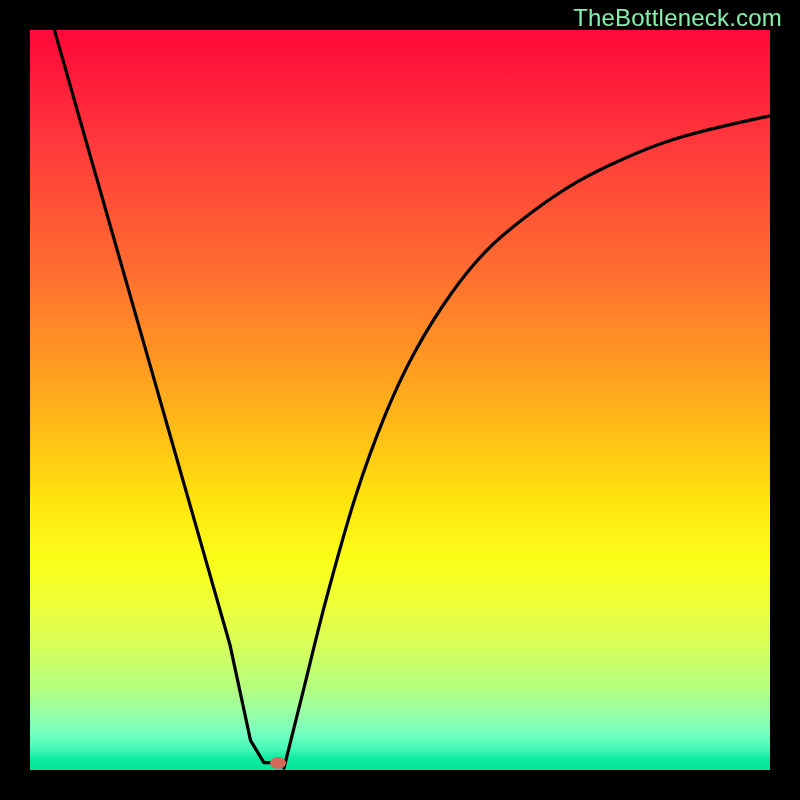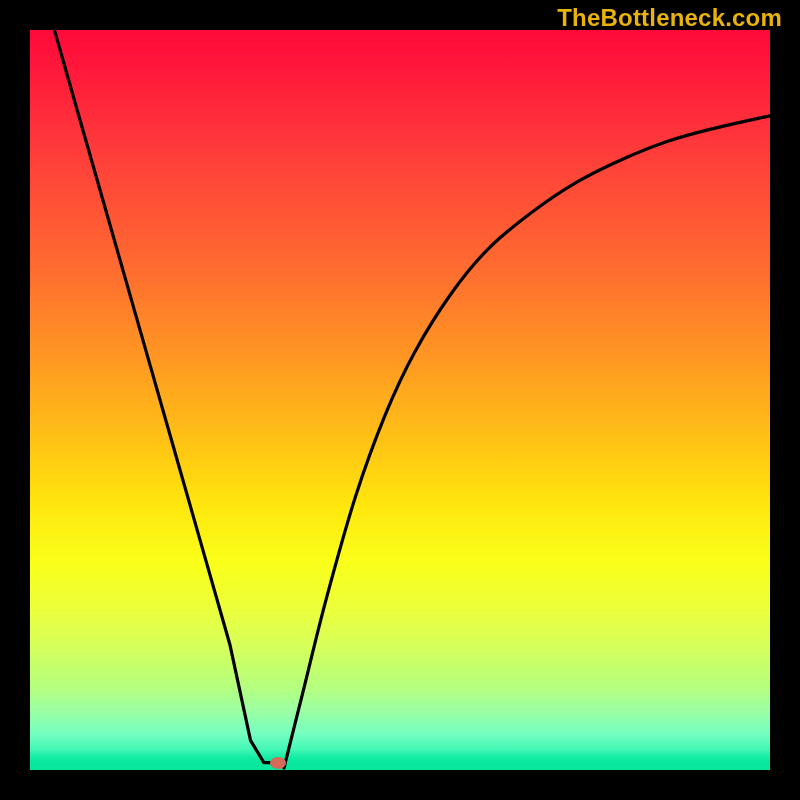--- a/index.html
+++ b/index.html
@@ -9,22 +9,22 @@
     height: 800px;
     background: #000;
     position: relative;
   }
   .watermark {
     position: absolute;
     top: 4px;
     right: 18px;
     font-family: Arial, Helvetica, sans-serif;
     font-size: 24px;
-    font-weight: bold;
-    color: #eab308;
+    font-weight: normal;
+    color: #86efac;
     letter-spacing: 0.2px;
   }
   .plot-area {
     position: absolute;
     left: 30px;
     top: 30px;
     width: 740px;
     height: 740px;
     overflow: hidden;
     

